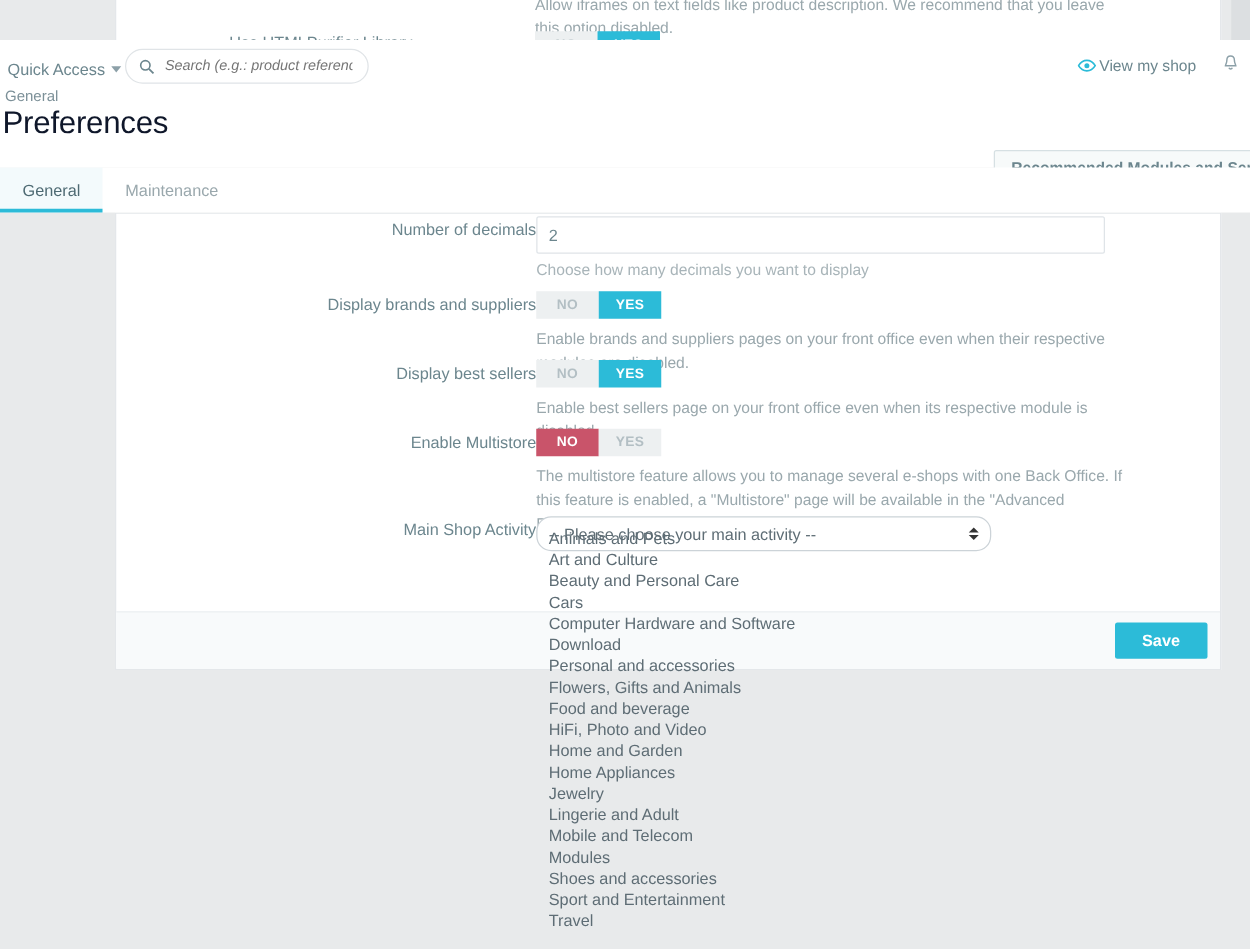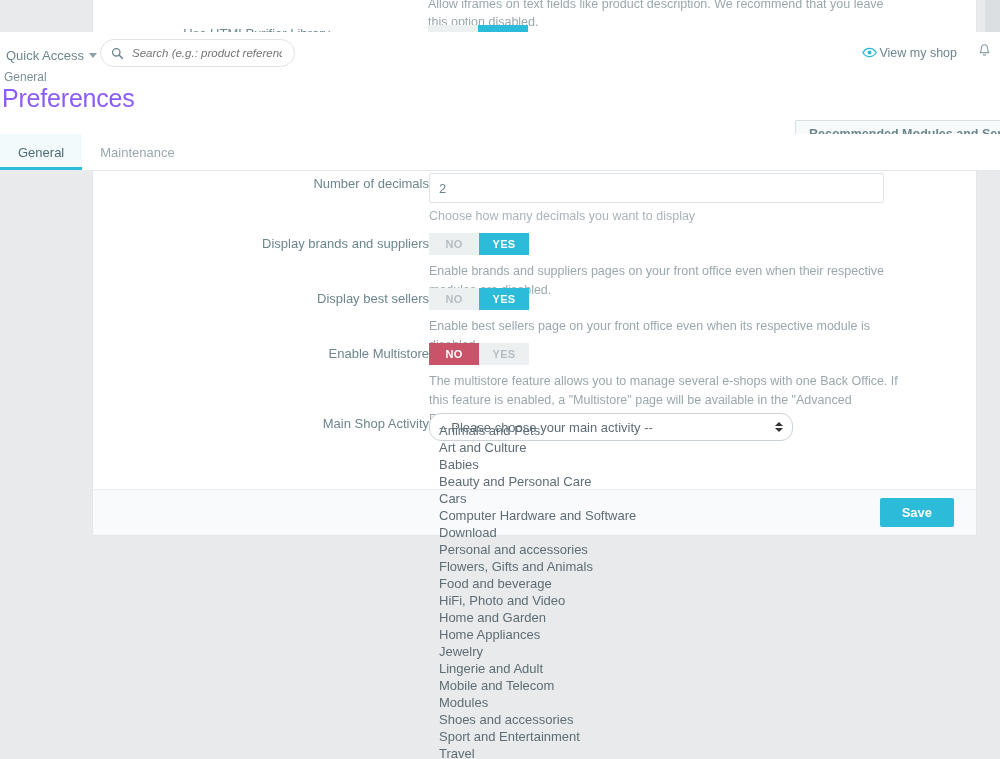--- a/index.html
+++ b/index.html
@@ -77,21 +77,21 @@
     font-size: 12.5px; color: #6c868e; white-space: nowrap; cursor: pointer;
   }
   .bell { cursor: pointer; }
 
   .breadcrumb {
     position: absolute; left: 4px; top: 38px;
     font-size: 12px; color: #7c9098;
   }
   .page-title {
     position: absolute; left: 2px; top: 52px;
-    font-size: 25px; font-weight: normal; color: #8b5cf6; margin: 0;
+    font-size: 25px; font-weight: normal; color: #0f172a; margin: 0;
     letter-spacing: -.2px;
   }
   .rec-btn {
     position: absolute; left: 795px; top: 88px; width: 250px; height: 28px;
     background: #f7fafa; border: 1px solid #d6e0e3; border-radius: 2px;
     color: #6c868e; font-size: 12.5px; font-weight: bold;
     display: flex; align-items: center; padding-left: 13px;
     white-space: nowrap; overflow: hidden; cursor: pointer;
   }
 
@@ -113,21 +113,21 @@
   
   .panel {
     position: absolute; left: 92px; top: 170px; width: 885px; height: 366px;
     background: #fff; border: 1px solid #e4e7ea; z-index: 5;
   }
   .panel-body { position: relative; height: 320px; }
   .panel-footer {
     position: absolute; left: 0; bottom: 0; width: 100%; height: 46px;
     background: #f8fafb; border-top: 1px solid #eceff1;
     display: flex; align-items: center; justify-content: flex-end;
-    padding-right: 22px;
+    padding-right: 10px;
   }
   .save-btn {
     background: #2cbbd8; border: none; color: #fff; font-weight: bold;
     font-size: 13px; padding: 7px 22px; border-radius: 2px; cursor: pointer;
     font-family: "Liberation Sans", sans-serif;
   }
 
   .form-row { position: absolute; left: 0; width: 885px; }
   .form-label {
     position: absolute; left: 0; width: 336px; text-align: right;
@@ -311,21 +311,20 @@
 
     </div>
     <div class="panel-footer">
       <button class="save-btn">Save</button>
     </div>
   </div>
 
   <div class="dropdown-list" id="dropdown-list">
       <div class="opt">Animals and Pets</div>
       <div class="opt">Art and Culture</div>
-      <div class="opt">Babies</div>
       <div class="opt">Beauty and Personal Care</div>
       <div class="opt">Cars</div>
       <div class="opt">Computer Hardware and Software</div>
       <div class="opt">Download</div>
       <div class="opt">Personal and accessories</div>
       <div class="opt">Flowers, Gifts and Animals</div>
       <div class="opt">Food and beverage</div>
       <div class="opt">HiFi, Photo and Video</div>
       <div class="opt">Home and Garden</div>
       <div class="opt">Home Appliances</div>

